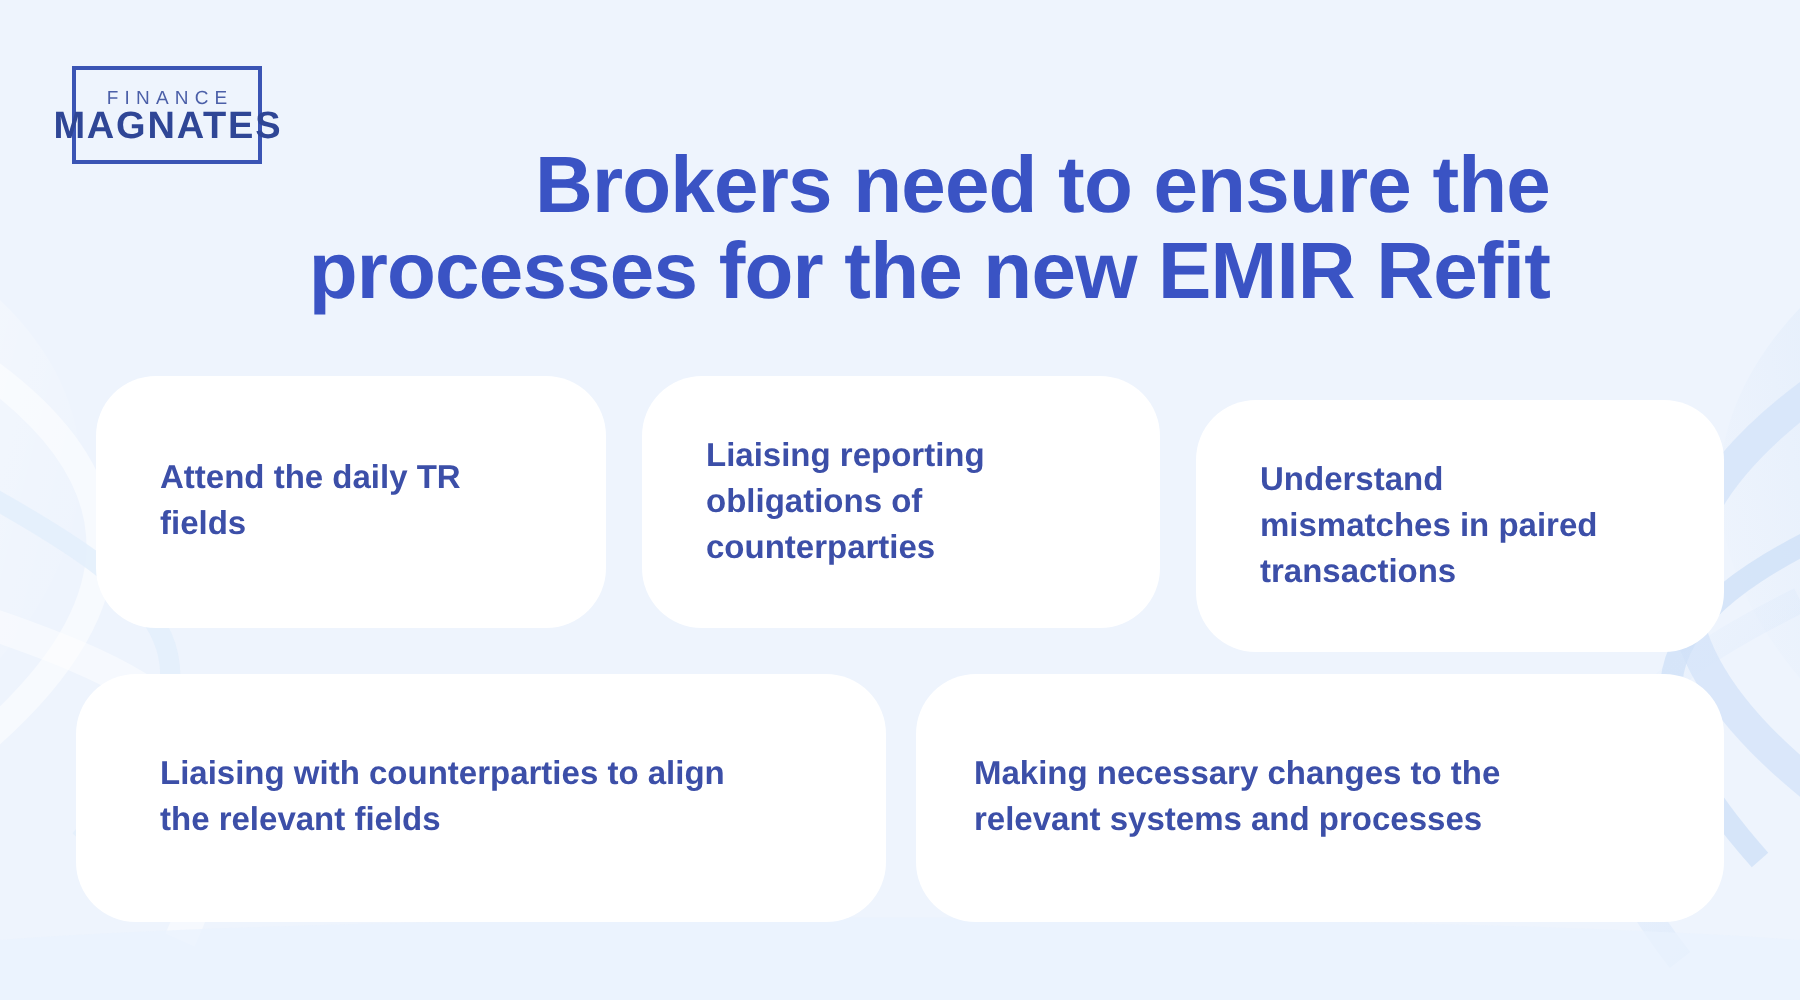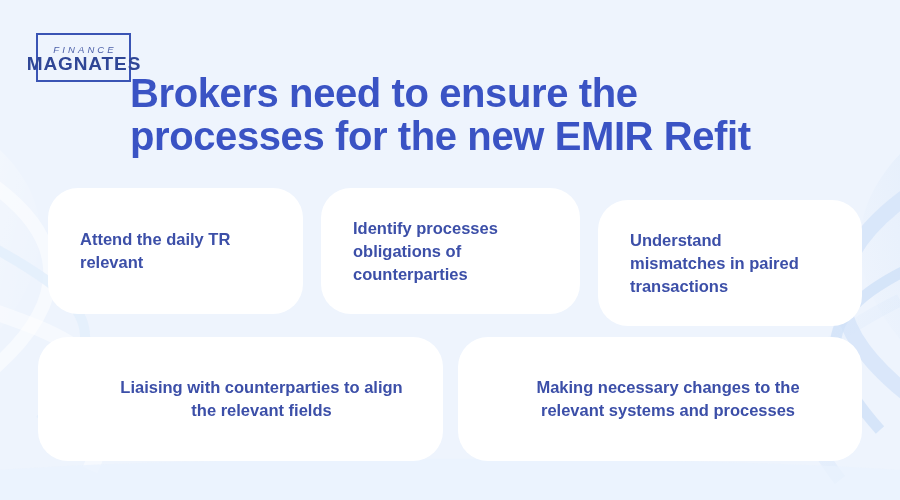--- a/index.html
+++ b/index.html
@@ -46,38 +46,37 @@
     justify-content: center;
     background: transparent;
   }
   #logo .logo-top {
     font-size: 9.5px;
     letter-spacing: 3.1px;
     color: #4b5fa8;
     font-weight: 400;
     line-height: 12px;
     text-indent: 3.1px;
-    font-style: italic;
   }
   #logo .logo-bottom {
     font-size: 19px;
     letter-spacing: 0.9px;
     color: #2f4696;
     font-weight: 700;
     line-height: 16px;
     text-indent: 0.9px;
   }
 
   
   #title {
     position: absolute;
     left: 130px;
     top: 72px;
     width: 645px;
-    text-align: left;
+    text-align: right;
     color: #3a53c4;
     font-size: 40px;
     font-weight: 700;
     line-height: 43px;
     letter-spacing: -0.4px;
   }
   #title .t-line {
     display: block;
     white-space: nowrap;
   }
@@ -104,22 +103,22 @@
   
   #card-1 { left: 48px;  top: 188px; width: 255px; height: 126px; }
   #card-2 { left: 321px; top: 188px; width: 259px; height: 126px; }
   #card-3 { left: 598px; top: 200px; width: 264px; height: 126px; }
 
   
   #card-4 { left: 38px;  top: 337px; width: 405px; height: 124px; }
   #card-5 { left: 458px; top: 337px; width: 404px; height: 124px; }
 
   #card-4 .card-text,
-  #card-5 .card-text { padding-left: 42px; text-align: center; }
-  #card-5 .card-text { padding-left: 16px; }
+  #card-5 .card-text { padding-left: 42px; }
+  #card-5 .card-text { padding-left: 29px; }
 </style>
 </head>
 <body>
 
 <div id="canvas">
 
   <svg class="bg-decor" viewBox="0 0 900 500" preserveAspectRatio="none" aria-hidden="true">
     <defs>
       <linearGradient id="swirlL" x1="0" y1="0" x2="1" y2="0.6">
         <stop offset="0%" stop-color="#ffffff" stop-opacity="0.85"></stop>
@@ -154,27 +153,27 @@
   </div>
 
   <div id="title">
     <span class="t-line">Brokers need to ensure the</span>
     <span class="t-line">processes for the new EMIR Refit</span>
   </div>
 
   <div class="card" id="card-1">
     <div class="card-text">
       <span>Attend the daily TR</span><br>
-      <span>relevant</span>
+      <span>fields</span>
     </div>
   </div>
 
   <div class="card" id="card-2">
     <div class="card-text">
-      <span>Identify processes</span><br>
+      <span>Liaising reporting</span><br>
       <span>obligations of</span><br>
       <span>counterparties</span>
     </div>
   </div>
 
   <div class="card" id="card-3">
     <div class="card-text">
       <span>Understand</span><br>
       <span>mismatches in paired</span><br>
       <span>transactions</span>

